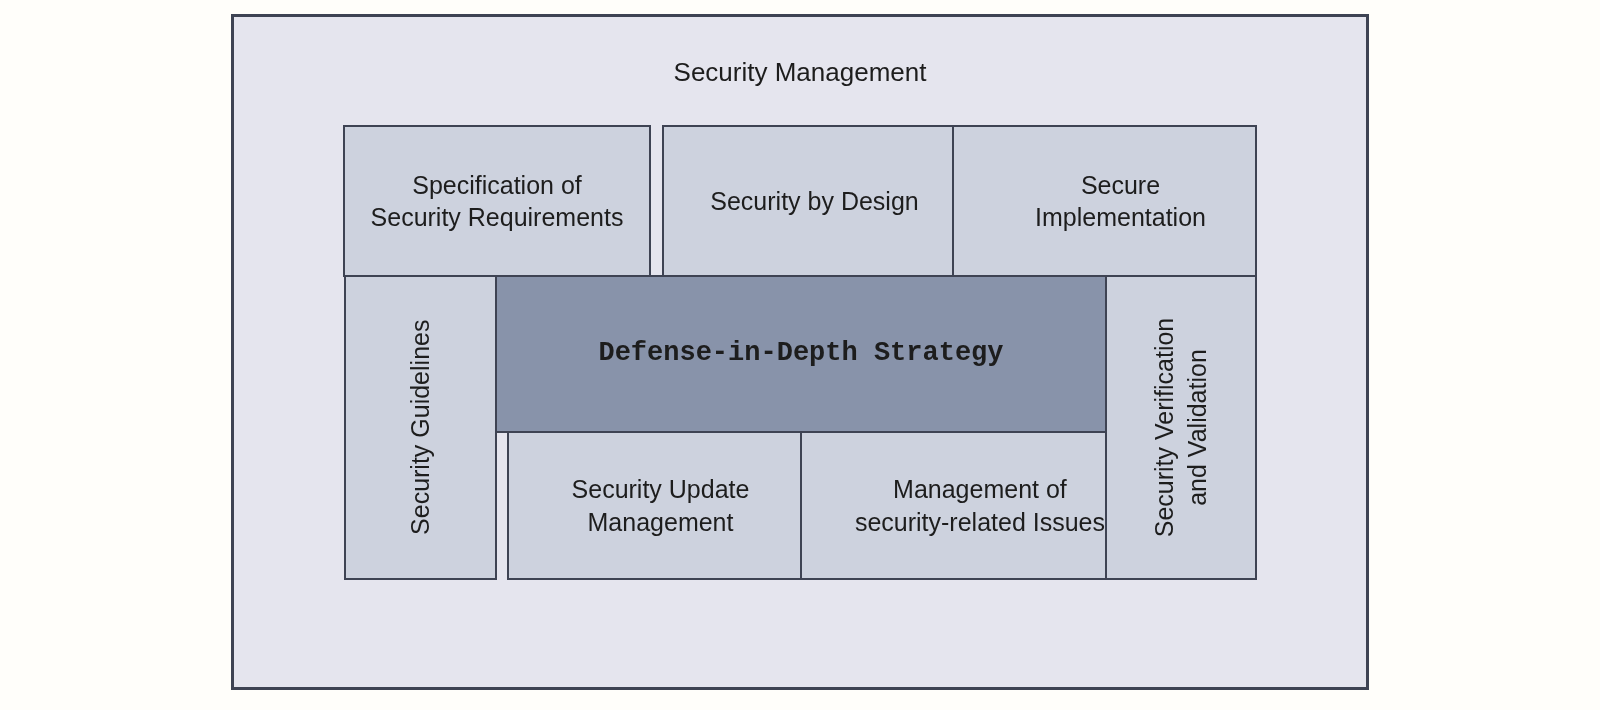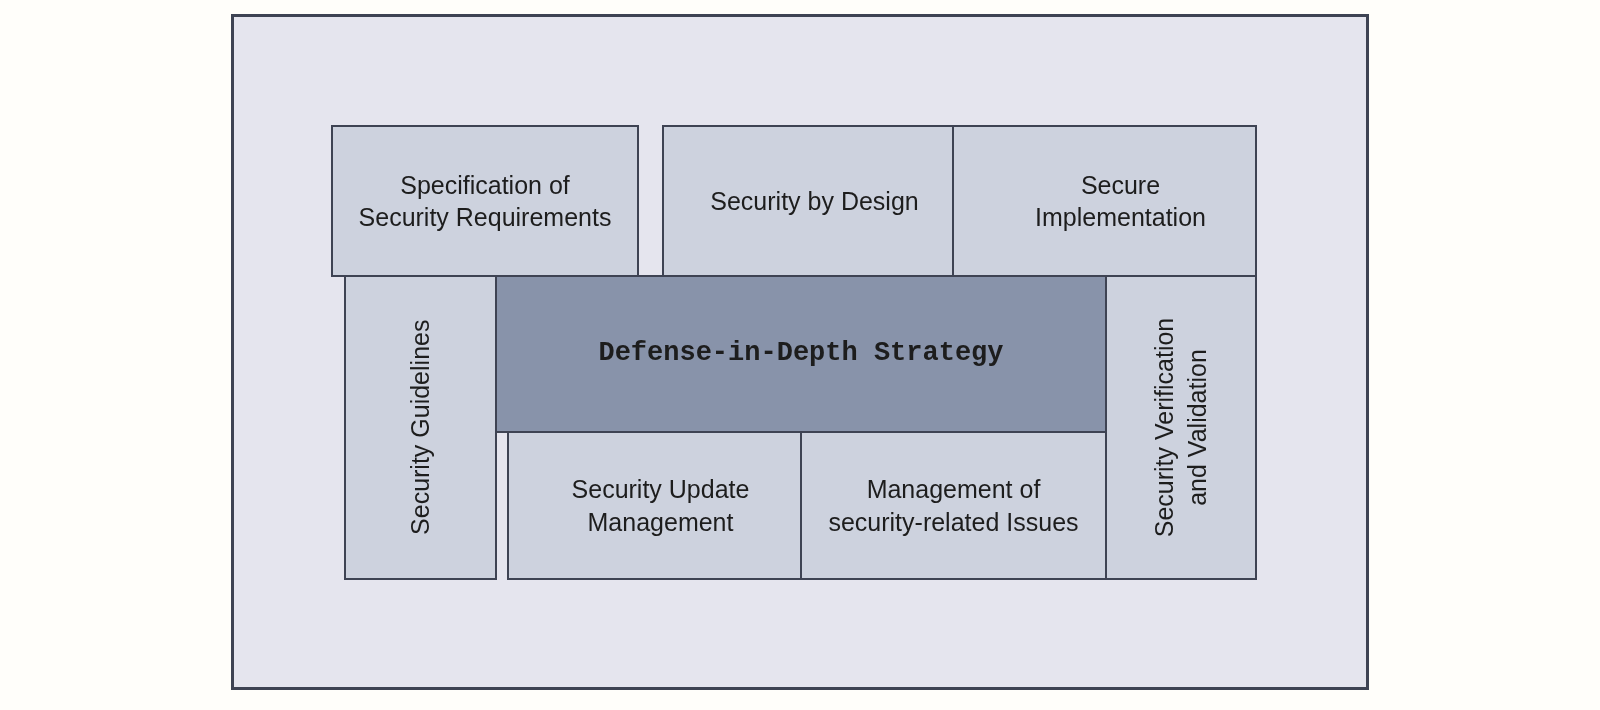--- a/index.html
+++ b/index.html
@@ -55,35 +55,36 @@
   .box.highlight {
     background: var(--highlight-bg);
     font-weight: bold;
     font-size: 27px;
     font-family: Liberation Mono, monospace;
   }
   .box.vertical .label {
     transform: rotate(-90deg);
   }
   
-  .b-spec      { left: 331px;  top: 125px; width: 308px; height: 152px; }
+  .b-spec      { left: 343px;  top: 125px; width: 308px; height: 152px; }
   .b-design    { left: 649px;  top: 125px; width: 305px; height: 152px; margin-left: 13px; }
   .b-impl      { left: 952px;  top: 125px; width: 305px; height: 152px; padding-left: 32px; }
   .b-guidelines{ left: 344px;  top: 275px; width: 153px; height: 305px; }
   .b-defense   { left: 495px;  top: 275px; width: 612px; height: 158px; }
   .b-update    { left: 495px;  top: 431px; width: 307px; height: 149px; margin-left: 12px; }
-  .b-issues    { left: 800px;  top: 431px; width: 307px; height: 149px; }
+  .b-issues    { left: 800px;  top: 431px; width: 307px; height: 149px; justify-content: flex-end; }
   .b-verify    { left: 1105px; top: 275px; width: 152px; height: 305px; }
 </style>
 </head>
 <body>
 
 <div class="canvas">
   <div class="outer-box"></div>
 
+  <div class="diagram-title">Security Management</div>
 
   <div class="box b-spec">
     <span class="label">Specification of
 Security Requirements</span>
   </div>
 
   <div class="box b-design">
     <span class="label">Security by Design</span>
   </div>
 

